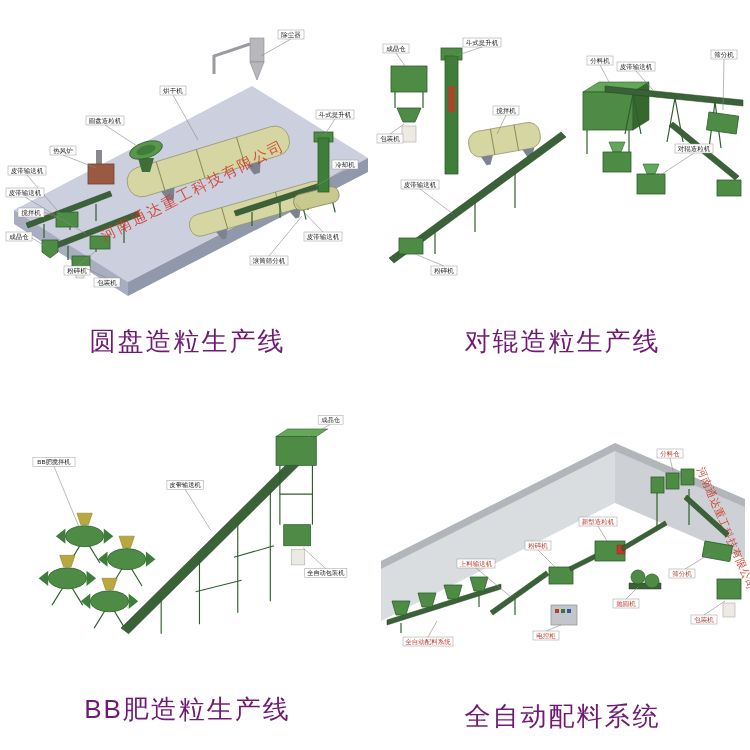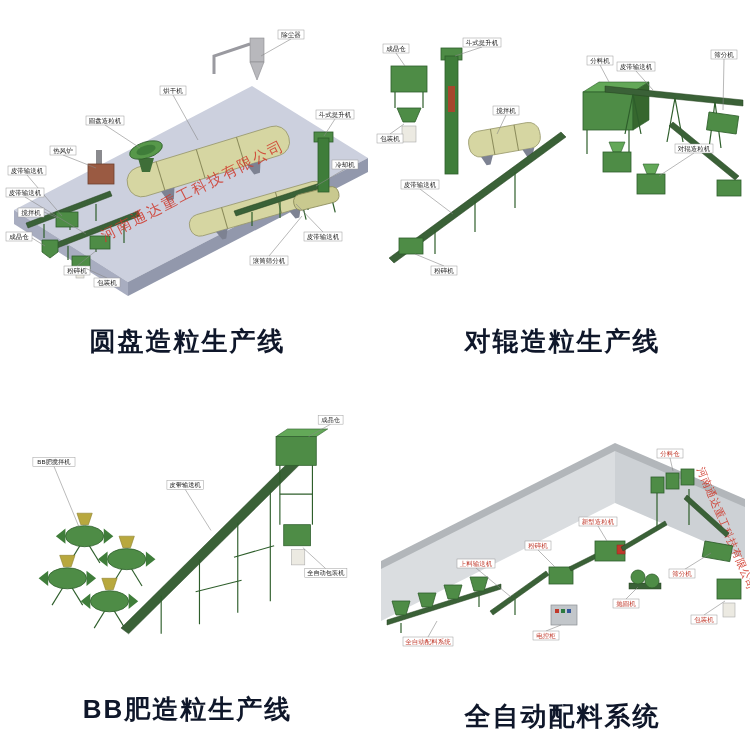--- a/index.html
+++ b/index.html
@@ -2,21 +2,21 @@
 <html><head>
 <meta charset="utf-8">
 <style>
   html,body{margin:0;padding:0;background:#fff;}
   .page{width:750px;height:750px;background:#fff;display:grid;
         grid-template-columns:375px 375px;grid-template-rows:375px 375px;
         font-family:"Liberation Sans",sans-serif;}
   .cell{display:flex;flex-direction:column;align-items:center;overflow:hidden;}
   .art{width:375px;height:308px;display:block;}
   .caption{height:67px;display:flex;align-items:center;justify-content:center;
-           font-size:26px;color:#0f172a;letter-spacing:2px;font-weight:bold;}
+           font-size:26px;color:#701a75;letter-spacing:2px;}
   
   .lbl-box{fill:#fff;stroke:#999;stroke-width:.5}
   .lbl{font-family:"Liberation Sans",sans-serif;font-size:6.5px;fill:#1a1a1a;text-anchor:middle}
   .lbl.red{fill:#c0392b}
   .lead{stroke:#888;stroke-width:.6;fill:none}
   .belt{fill:#3a6137;stroke:#24421f;stroke-width:.5}
   .mach{fill:#4e8c46;stroke:#2e5e2b;stroke-width:.8}
   .machl{fill:#63a858;stroke:#2e5e2b;stroke-width:.6}
   .machd{fill:#36672e;stroke:#2e5e2b;stroke-width:.6}
   .drum{fill:#d6d6a2;stroke:#9a9a6e;stroke-width:.8}

